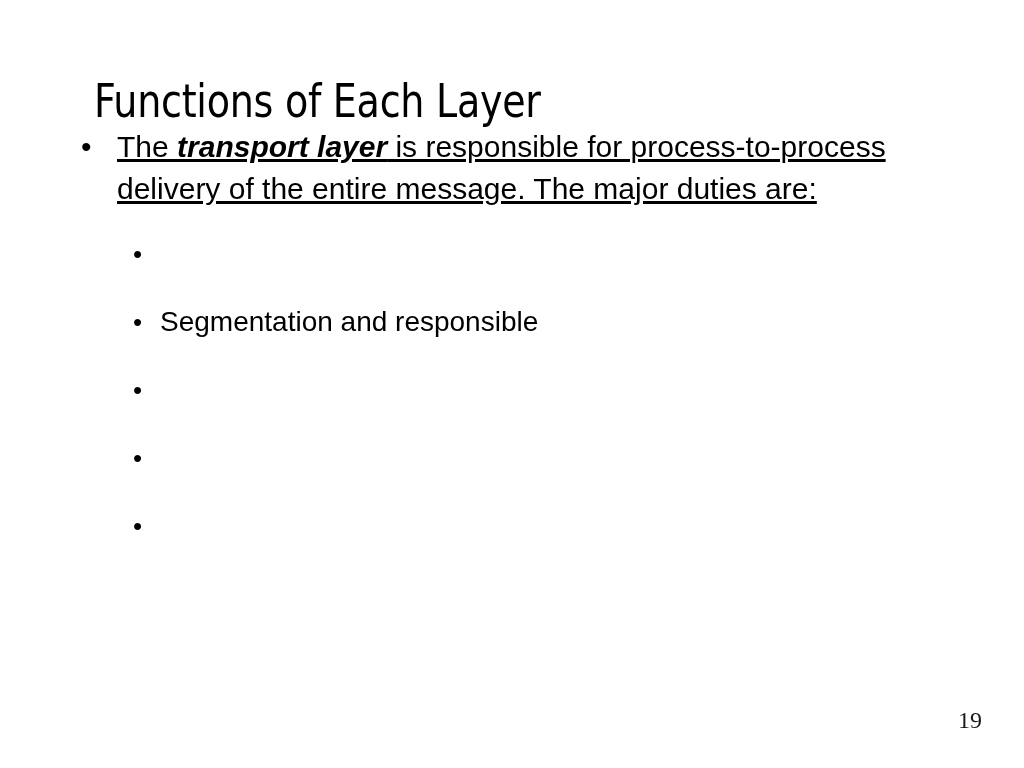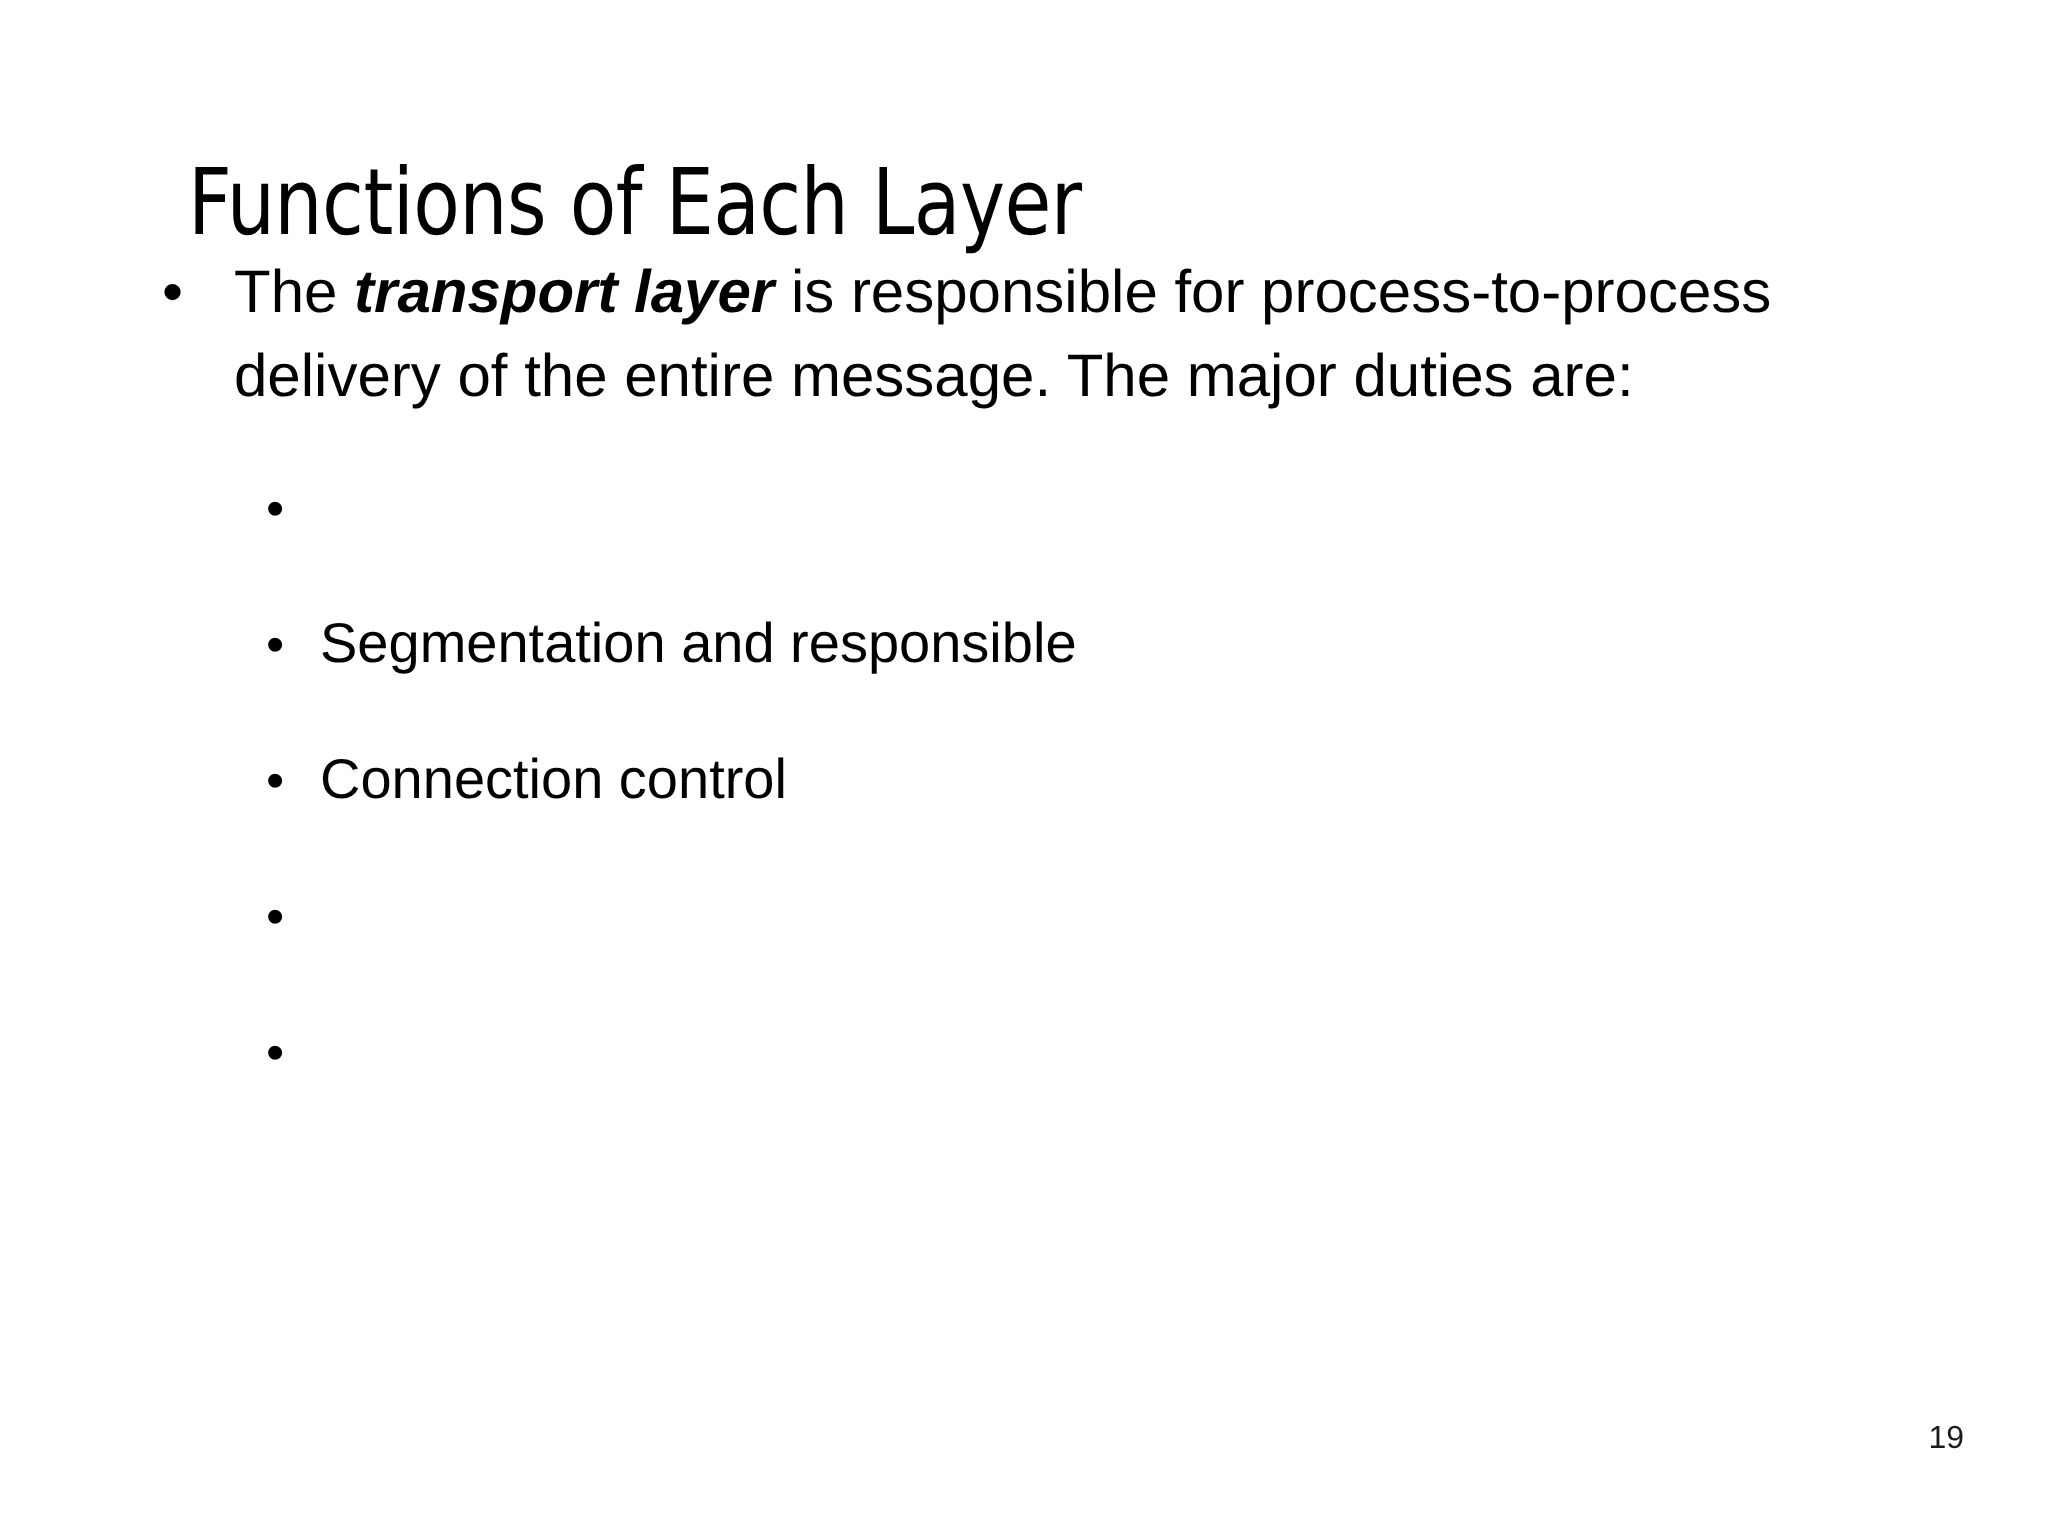--- a/index.html
+++ b/index.html
@@ -61,20 +61,21 @@
     position: absolute;
     left: 81px;
     top: 0;
     width: 20px;
     font-size: 30px;
     line-height: 42px;
     text-align: left;
   }
   .l1-item .l1-text {
     display: block;
+    text-decoration: underline;
   }
   .l1-text .em-term {
     font-weight: bold;
     font-style: italic;
   }
 
   
   .l2-list {
     margin-top: 24px;
   }
@@ -93,22 +94,22 @@
     width: 18px;
     font-size: 26px;
     line-height: 40px;
   }
 
   
   #page-number {
     position: absolute;
     right: 42px;
     bottom: 20px;
-    font-family: Liberation Sans, sans-serif;
-    font-size: 16px;
+    font-family: Liberation Serif, serif;
+    font-size: 24px;
     line-height: 24px;
     color: #1a1a1a;
     text-align: left;
   }
 </style>
 </head>
 <body>
 
 <div id="slide">
 
@@ -127,21 +128,20 @@
         <span class="bullet">•</span>
       </div>
 
       <div class="l2-item">
         <span class="bullet">•</span>
         <span>Segmentation and responsible</span>
       </div>
 
       <div class="l2-item">
         <span class="bullet">•</span>
-        <span>Connection control</span>
       </div>
 
       <div class="l2-item">
         <span class="bullet">•</span>
       </div>
 
       <div class="l2-item">
         <span class="bullet">•</span>
       </div>
 

